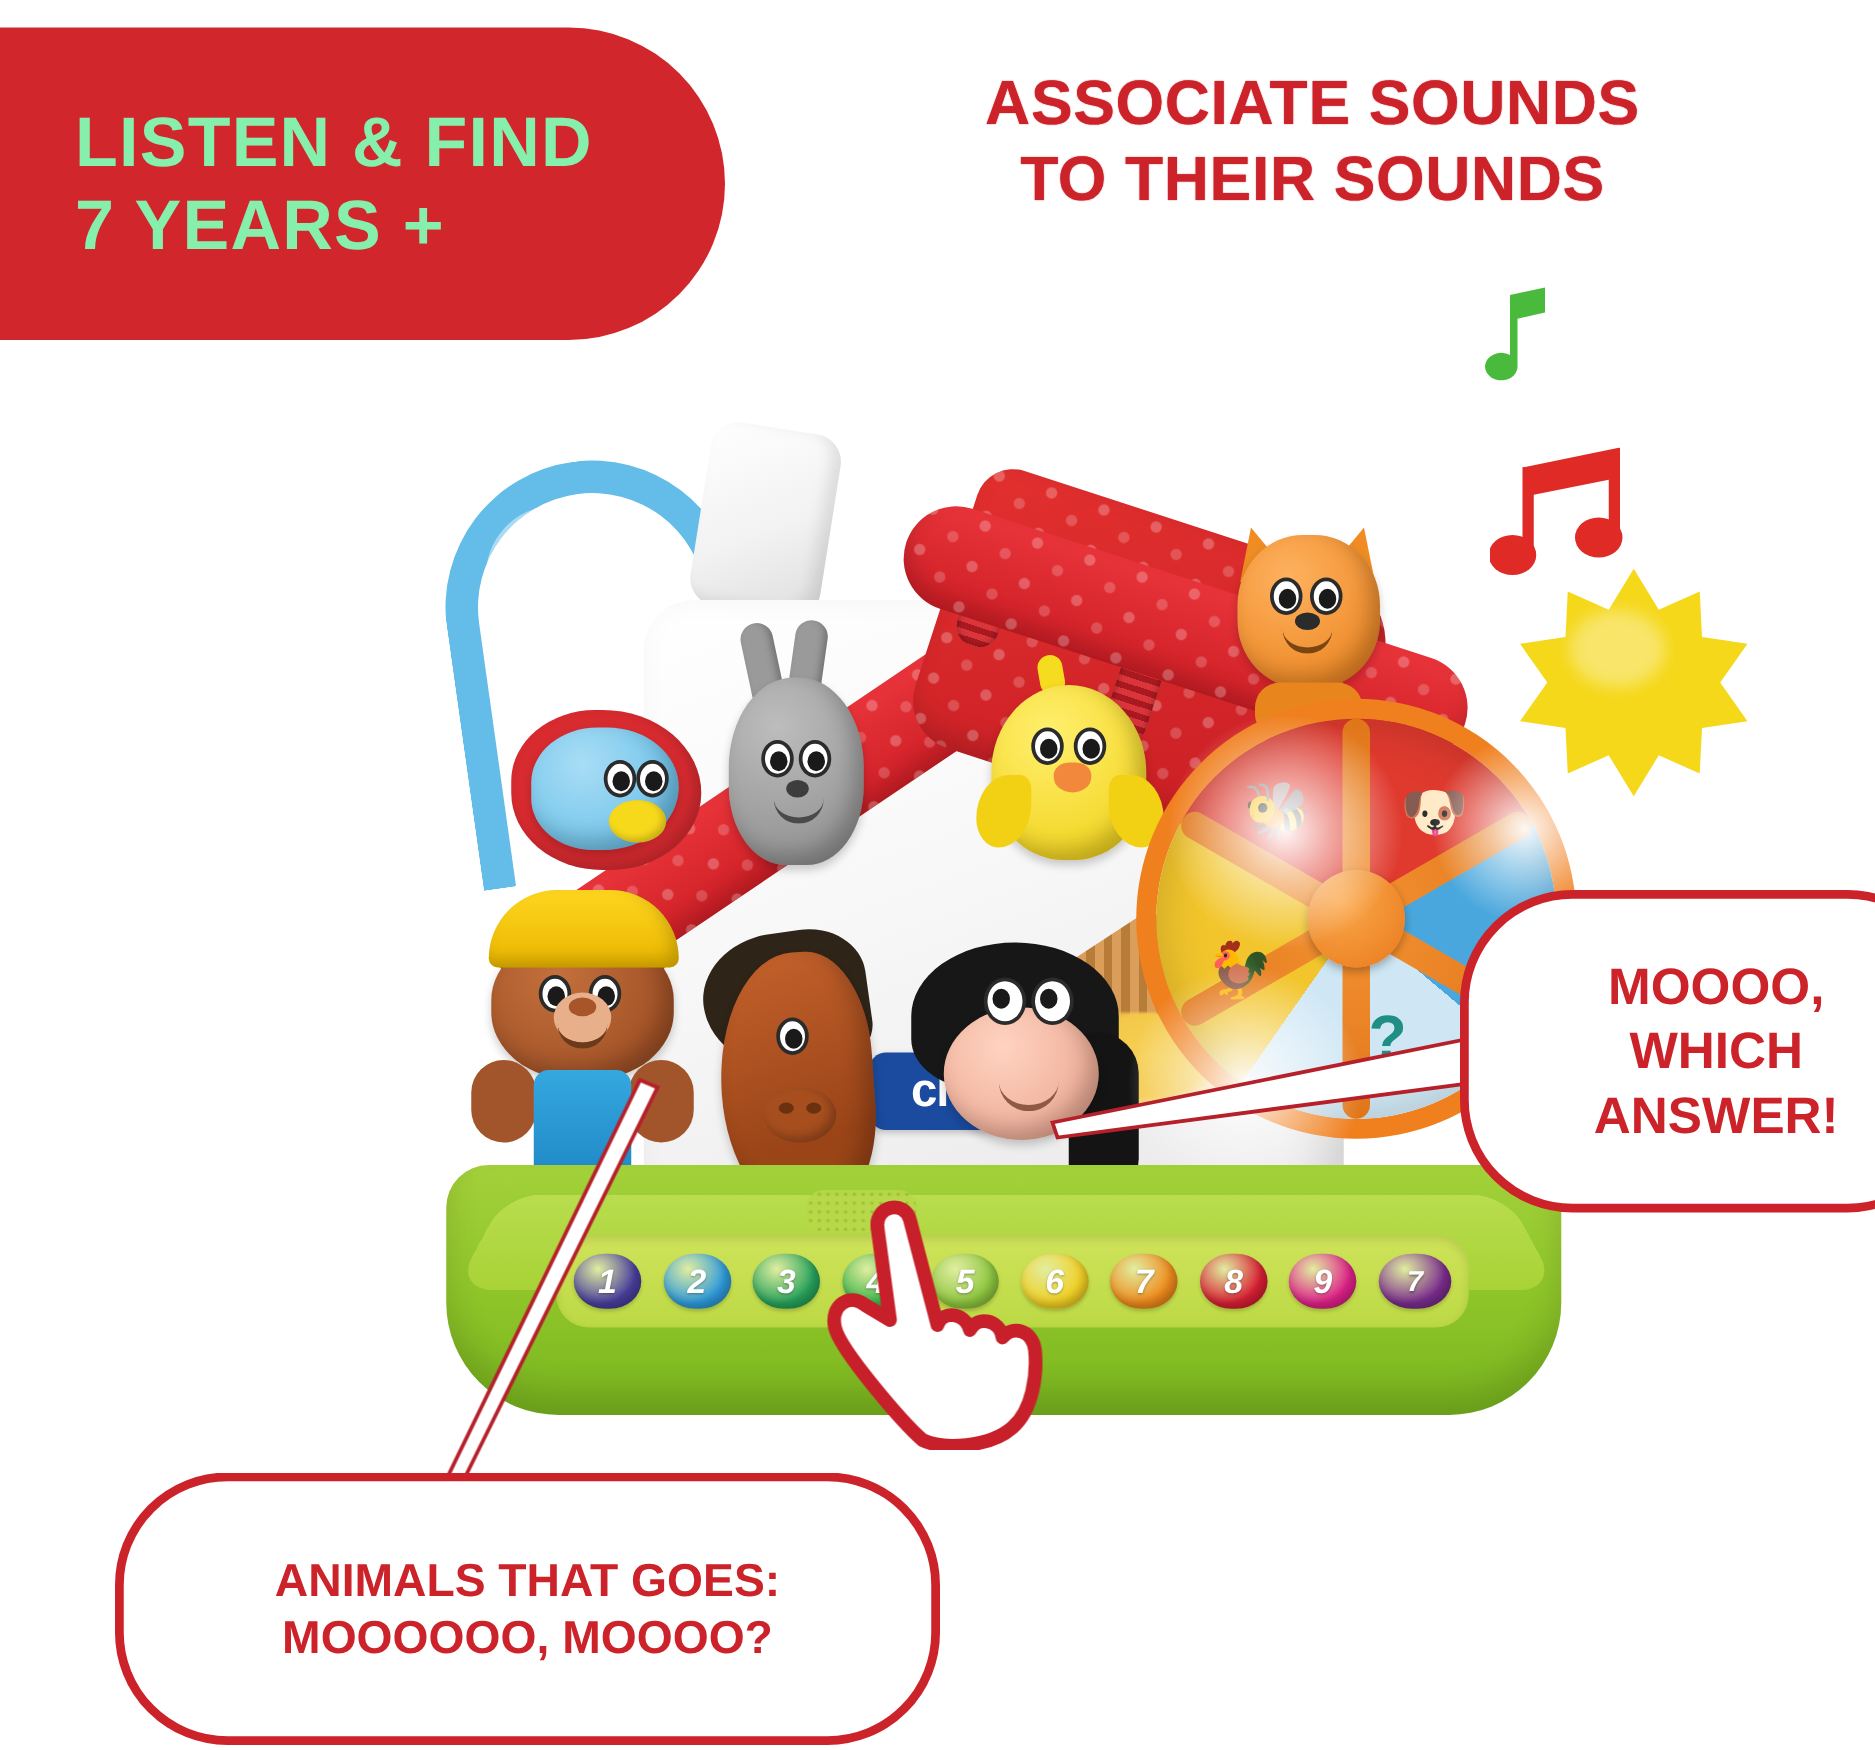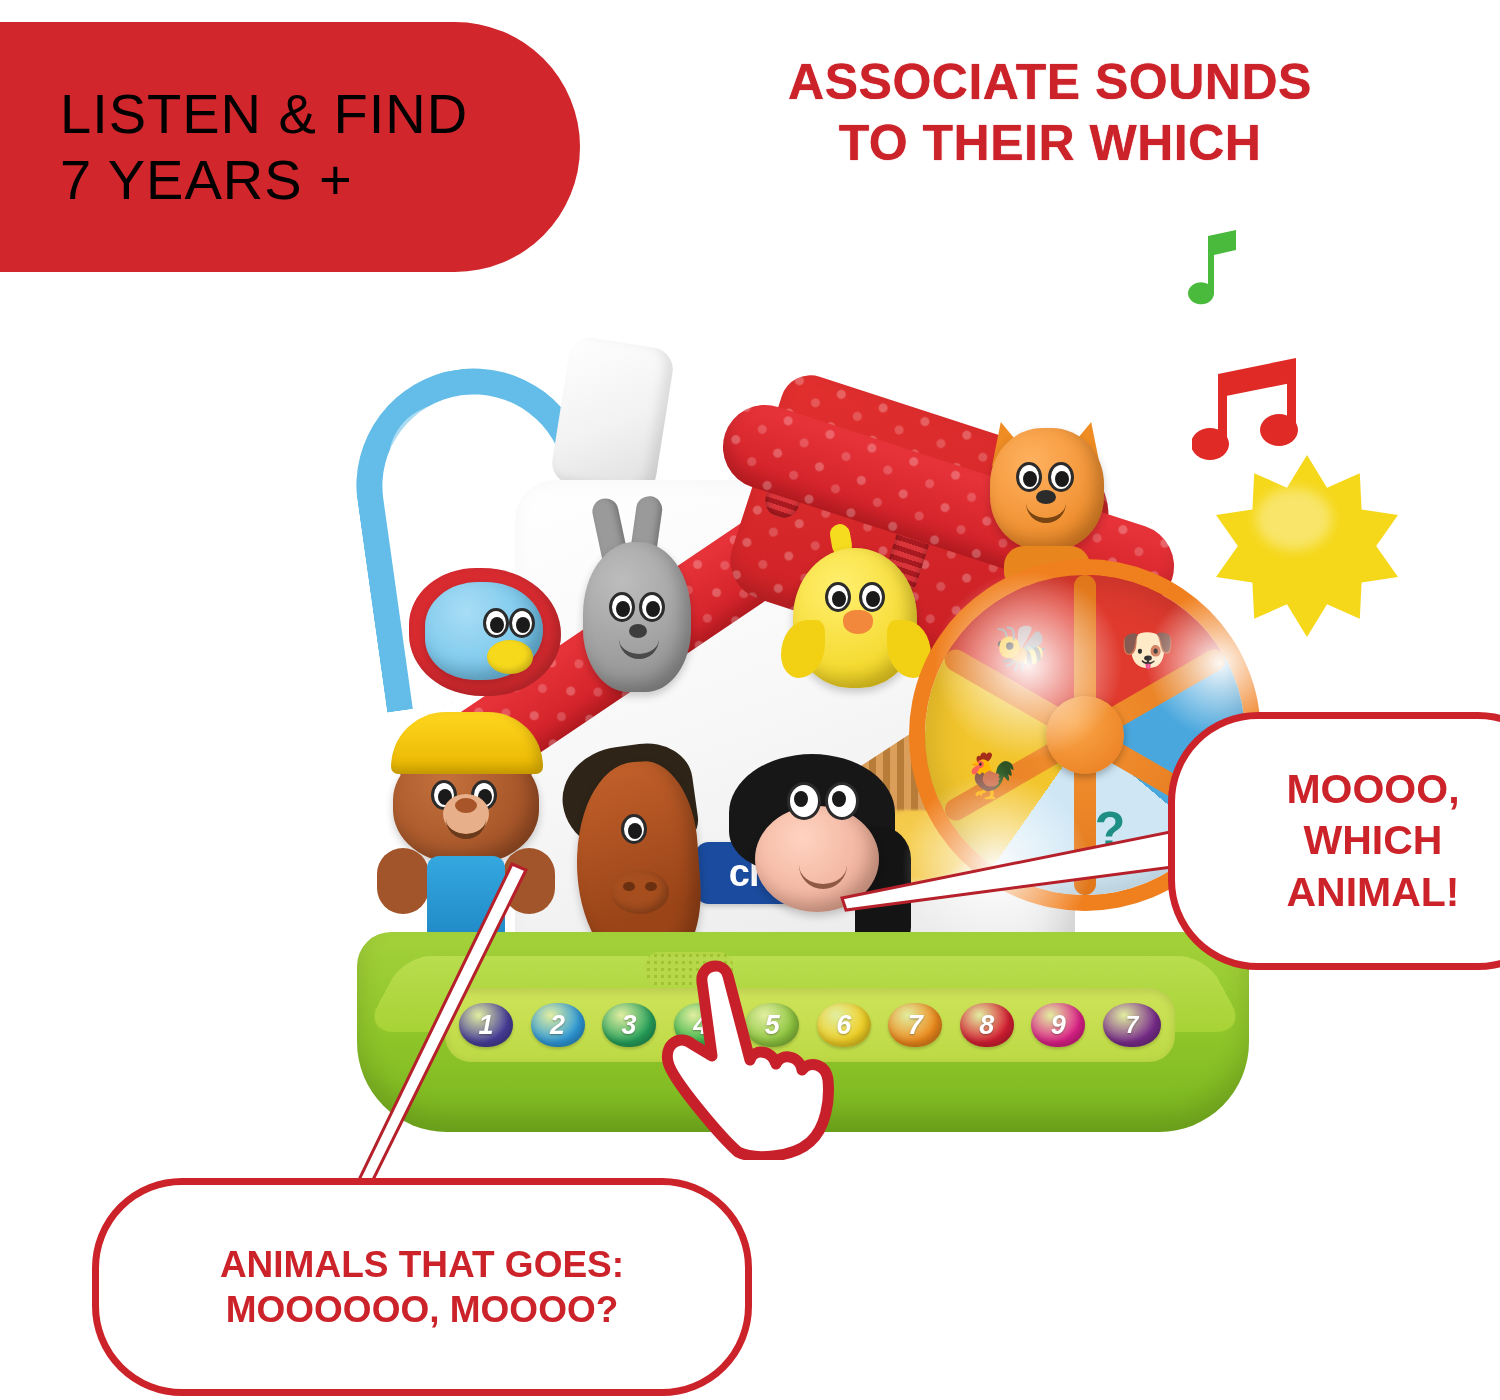--- a/index.html
+++ b/index.html
@@ -15,23 +15,23 @@
   
   .banner{
     position:absolute;left:-40px;top:22px;
     width:620px;height:250px;
     background:var(--red,#d0262c);
     border-radius:0 140px 140px 0;
     display:flex;flex-direction:column;justify-content:center;
     padding-left:100px;box-sizing:border-box;
   }
   .banner-line{
-    color:#000000;
+    color:#86efac;
     font-size:56px;
-    font-weight:normal;
+    font-weight:bold;
     letter-spacing:1px;
     line-height:1.18;
     white-space:nowrap;
   }
 
   
   .headline{
     position:absolute;left:700px;top:52px;width:700px;
     text-align:center;
     color:#cc2229;
@@ -463,28 +463,28 @@
     </svg>
   </div>
 
   <div class="banner">
     <div class="banner-line">LISTEN &amp; FIND</div>
     <div class="banner-line">7 YEARS +</div>
   </div>
 
   <div class="headline">
     <div>ASSOCIATE SOUNDS</div>
-    <div>TO THEIR WHICH</div>
+    <div>TO THEIR SOUNDS</div>
   </div>
 
   <div class="bubble" id="bubble-right">
     <div>
       <span>MOOOO,</span>
       <span>WHICH</span>
-      <span>ANIMAL!</span>
+      <span>ANSWER!</span>
     </div>
   </div>
 
   <div class="bubble" id="bubble-bottom">
     <div>
       <span>ANIMALS THAT GOES:</span>
       <span>MOOOOOO, MOOOO?</span>
     </div>
   </div>
 

